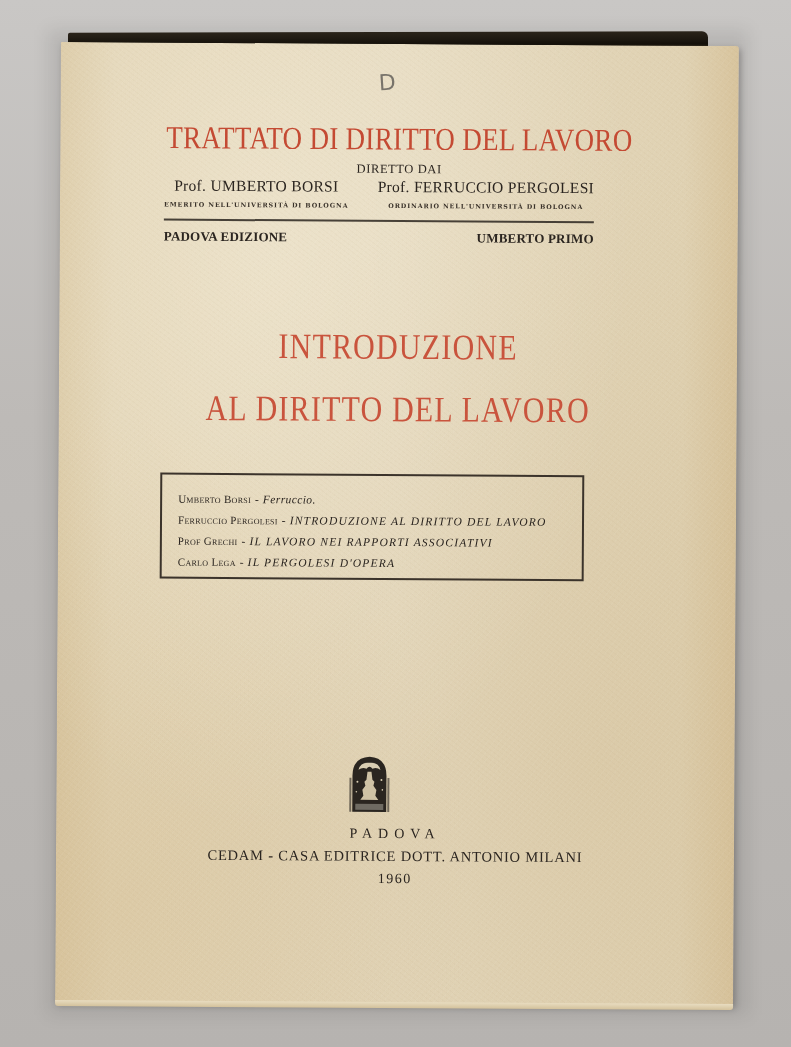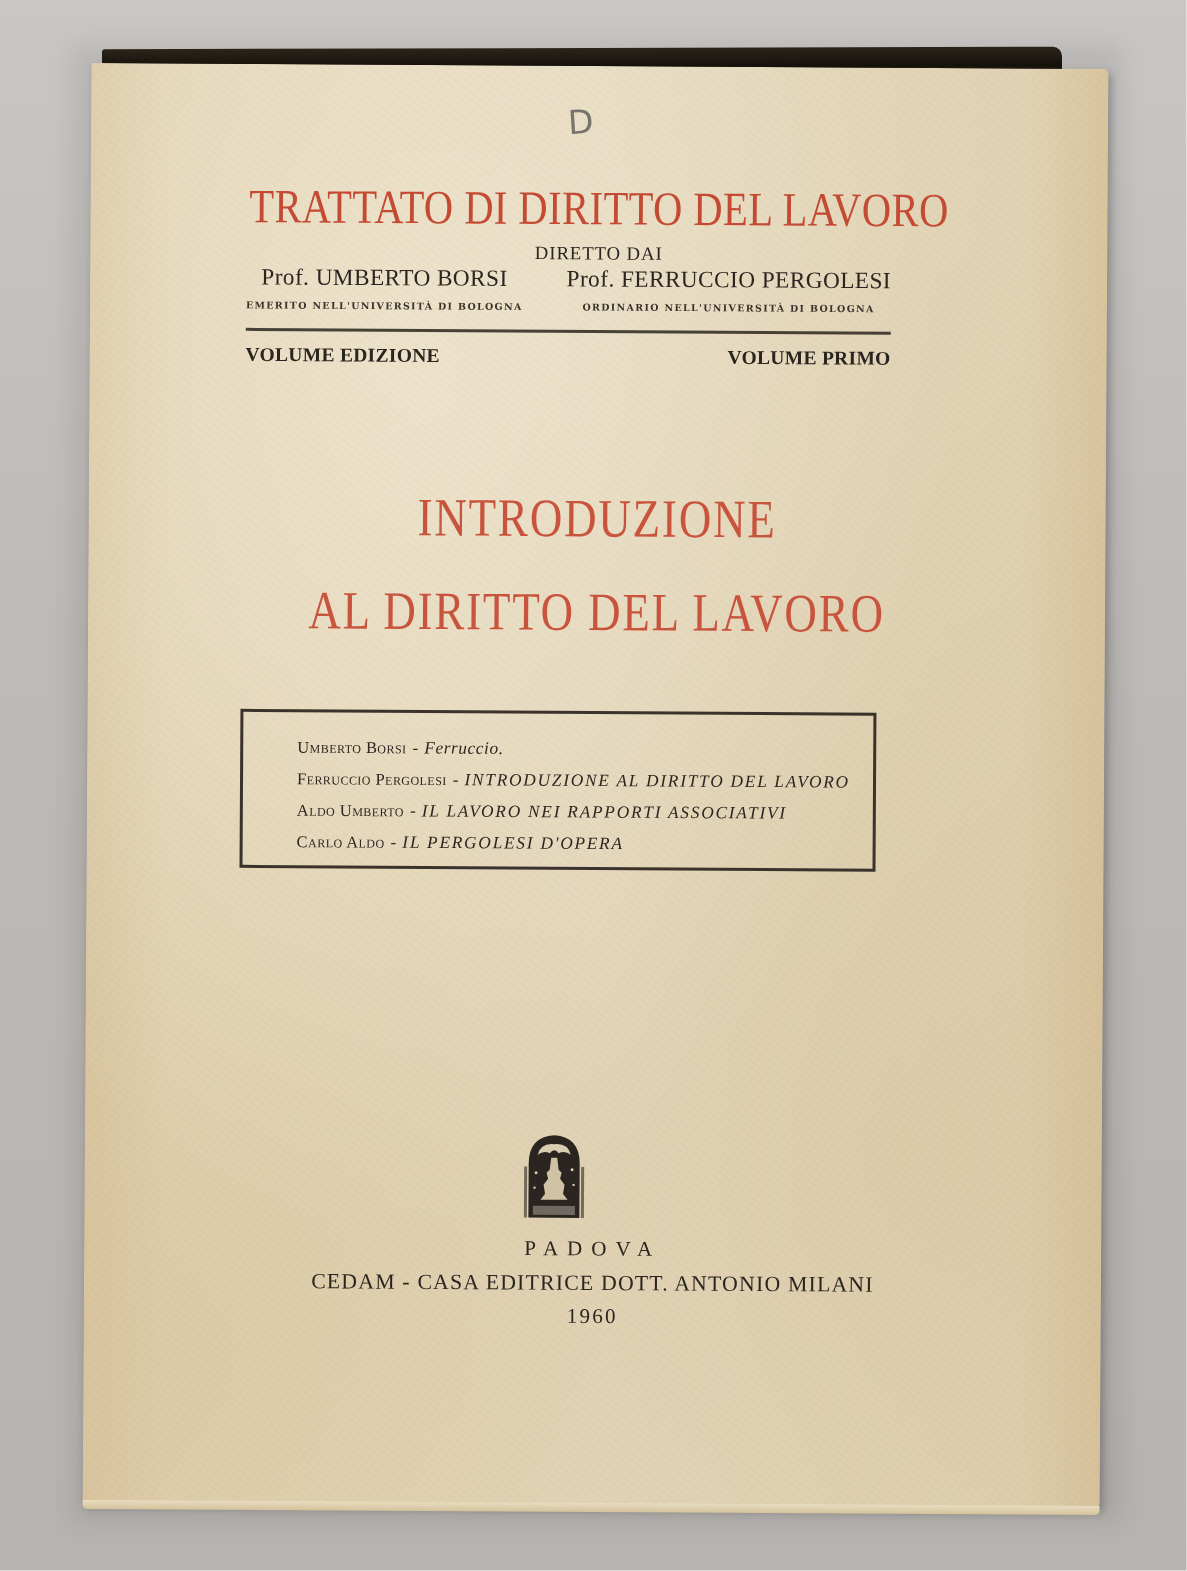--- a/index.html
+++ b/index.html
@@ -152,21 +152,20 @@
     .contents-line {
       font-size: 11.5px;
       color: #2b2520;
       line-height: 21px;
       white-space: nowrap;
     }
     .contents-author {
       font-variant: small-caps;
       font-size: 11px;
       letter-spacing: 0.3px;
-      margin-left: 20px;
     }
     .contents-sep {
       margin: 0 4px;
     }
     .contents-work {
       font-style: italic;
       letter-spacing: 1.2px;
     }
     .contents-work.mixed {
       letter-spacing: 0.4px;
@@ -224,41 +223,41 @@
       </div>
       <div class="editor">
         <span class="editor-name">Prof. FERRUCCIO PERGOLESI</span>
         <span class="editor-affil">ORDINARIO NELL'UNIVERSITÀ DI BOLOGNA</span>
       </div>
     </div>
 
     <div class="rule"></div>
 
     <div class="edition-row">
-      <span>VOLUME EDIZIONE</span>
-      <span>VOLUME PRIMO</span>
+      <span>PADOVA EDIZIONE</span>
+      <span>UMBERTO PRIMO</span>
     </div>
 
     <div class="main-title">
       <div>INTRODUZIONE</div>
       <div>AL DIRITTO DEL LAVORO</div>
     </div>
 
     <div class="contents-box">
       <div class="contents-line">
         <span class="contents-author">Umberto Borsi</span><span class="contents-sep">-</span><span class="contents-work mixed">Ferruccio.</span>
       </div>
       <div class="contents-line">
         <span class="contents-author">Ferruccio Pergolesi</span><span class="contents-sep">-</span><span class="contents-work">INTRODUZIONE AL DIRITTO DEL LAVORO</span>
       </div>
       <div class="contents-line">
-        <span class="contents-author">Aldo Umberto</span><span class="contents-sep">-</span><span class="contents-work">IL LAVORO NEI RAPPORTI ASSOCIATIVI</span>
-      </div>
-      <div class="contents-line">
-        <span class="contents-author">Carlo Aldo</span><span class="contents-sep">-</span><span class="contents-work">IL PERGOLESI D'OPERA</span>
+        <span class="contents-author">Prof Grechi</span><span class="contents-sep">-</span><span class="contents-work">IL LAVORO NEI RAPPORTI ASSOCIATIVI</span>
+      </div>
+      <div class="contents-line">
+        <span class="contents-author">Carlo Lega</span><span class="contents-sep">-</span><span class="contents-work">IL PERGOLESI D'OPERA</span>
       </div>
     </div>
 
     <svg class="publisher-logo" viewBox="0 0 42 60">
       <path d="M4 58 L4 22 Q4 4 21 3 Q38 4 38 22 L38 58 Z" fill="#2a2520"></path>
       <path d="M7 50 L35 50 L35 56 L7 56 Z" fill="#6e6a62"></path>
       <path d="M10 16 Q12 8 21 9 Q30 8 32 16 Q28 13 24 15 Q21 11 18 15 Q14 13 10 16 Z" fill="#d9cdb2"></path>
       <path d="M19 18 L23 18 L24 26 L26 28 L25 32 L28 36 L27 42 L30 46 L12 46 L15 42 L14 36 L17 32 L16 28 L18 26 Z" fill="#cfc2a5"></path>
       <circle cx="9" cy="28" r="1" fill="#d9cdb2"></circle>
       <circle cx="33" cy="26" r="1" fill="#d9cdb2"></circle>

